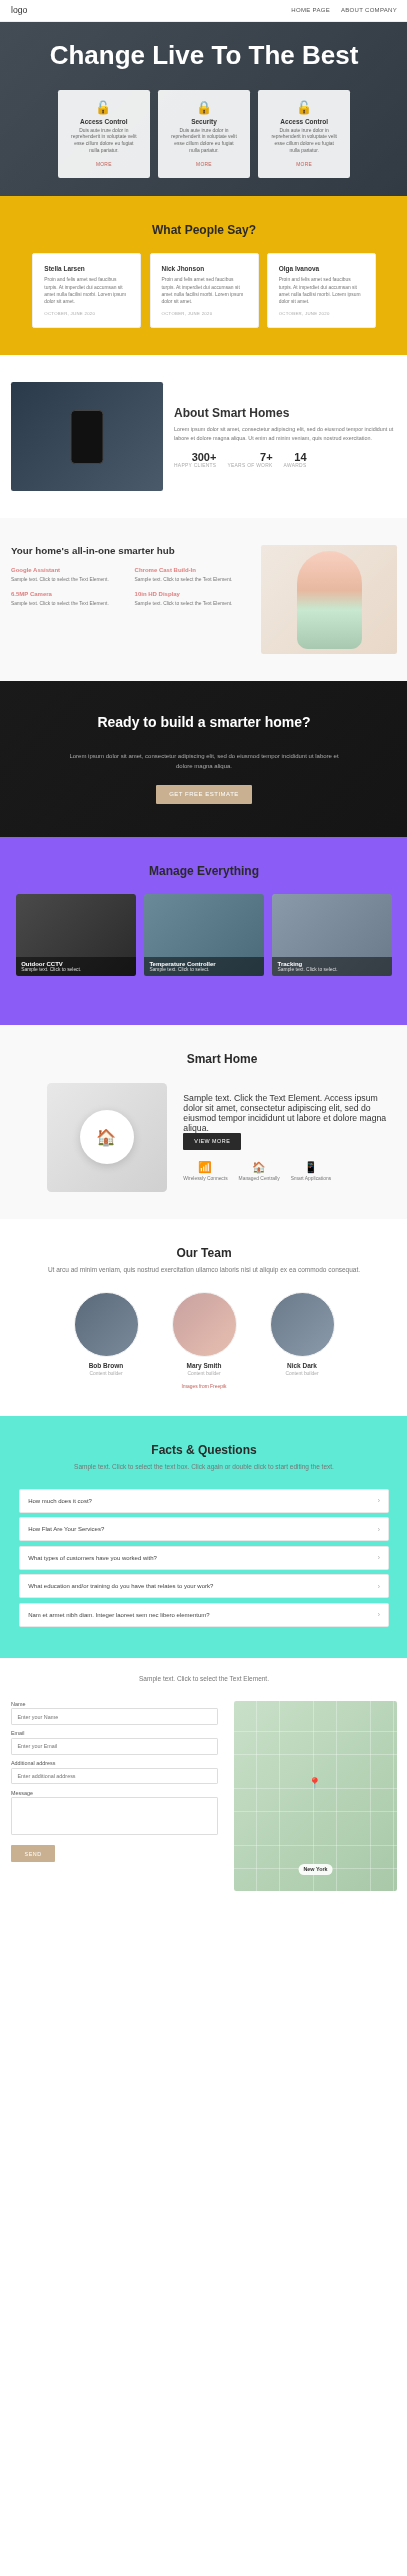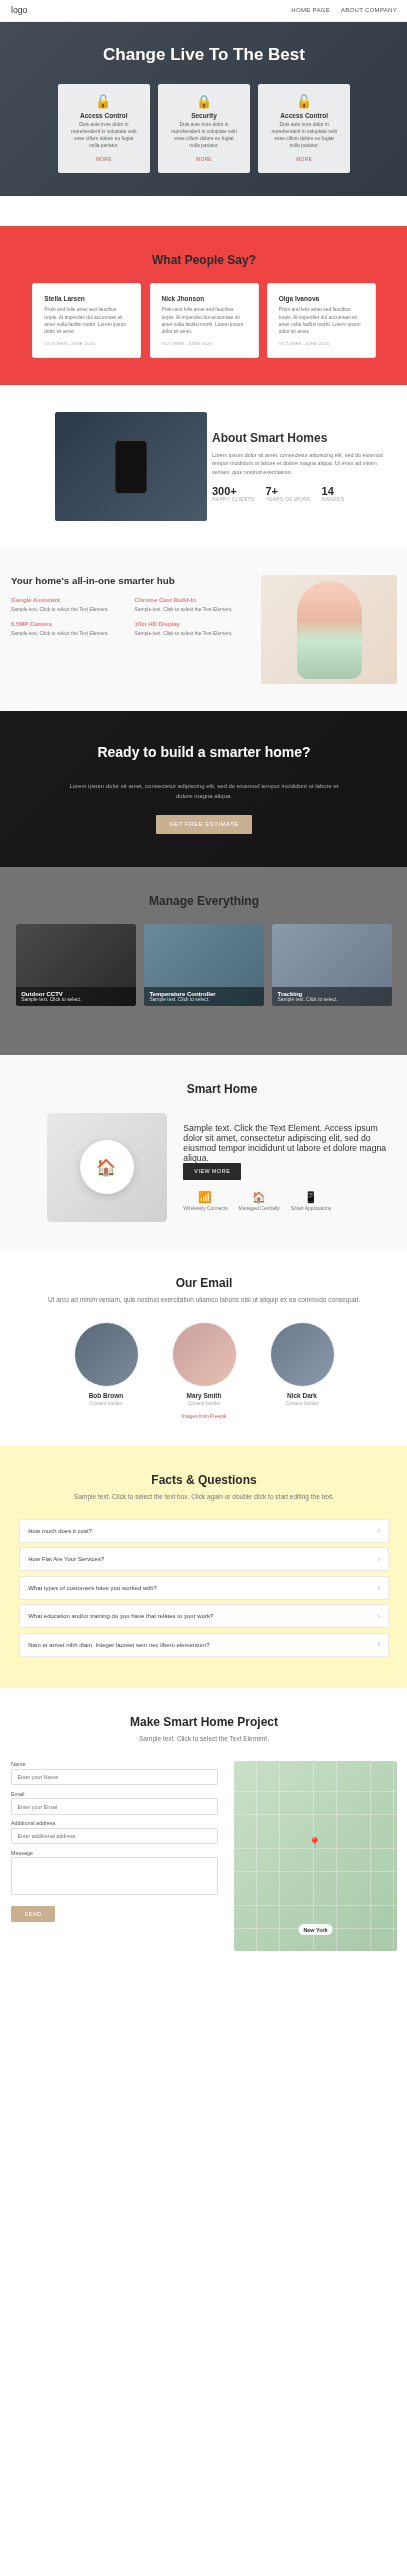--- a/index.html
+++ b/index.html
@@ -15,64 +15,64 @@
     .nav-links a { font-size: 6px; color: #555; text-decoration: none; text-transform: uppercase; letter-spacing: 0.3px; }
 
     
     .hero {
       background: linear-gradient(rgba(0,0,0,0.45), rgba(0,0,0,0.45)),
         linear-gradient(135deg, #7a8a9a 0%, #5a6a7a 100%);
       height: 174px; display: flex; flex-direction: column;
       align-items: center; justify-content: center; text-align: center;
       color: #fff; padding: 11px;
     }
-    .hero h1 { font-size: 17px; font-weight: bold; margin-bottom: 8.2px; }
+    .hero h1 { font-size: 26px; font-weight: bold; margin-bottom: 8.2px; }
     .hero-cards { display: flex; gap: 8.2px; margin-top: 11px; }
     .hero-card {
       background: rgba(255,255,255,0.9); color: #333; padding: 9.8px 11px;
       border-radius: 2.2px; width: 92px; text-align: center;
     }
     .hero-card .icon { font-size: 13px; color: #e08080; margin-bottom: 3.3px; }
     .hero-card h4 { font-size: 6.5px; font-weight: bold; margin-bottom: 2.7px; }
     .hero-card p { font-size: 4.9px; color: #666; line-height: 1.4; margin-bottom: 3.3px; }
     .hero-card a { font-size: 4.9px; color: #c0605a; text-transform: uppercase; letter-spacing: 0.3px; text-decoration: none; }
 
     
     section { padding: 27px 11px; }
     .section-title { text-align: center; font-size: 12px; font-weight: bold; margin-bottom: 16.3px; color: #2a2a2a; }
     .section-subtitle { text-align: center; font-size: 6.5px; color: #777; margin-top: -11px; margin-bottom: 16.3px; line-height: 1.6; }
 
     
-    .testimonials { background: #ef4444; margin-top: 30px; }
+    .testimonials { background: #eab308; }
     .testimonial-cards { display: flex; gap: 8.2px; justify-content: center; }
     .testimonial-card {
       background: #fff; border: 0.5px solid #eee; padding: 11px;
       border-radius: 2.2px; flex: 1; max-width: 109px;
     }
     .testimonial-card h5 { font-size: 6.5px; font-weight: bold; margin-bottom: 4.3px; }
     .testimonial-card p { font-size: 4.9px; color: #777; line-height: 1.5; margin-bottom: 5.4px; }
     .testimonial-date { font-size: 4.3px; color: #aaa; text-transform: uppercase; letter-spacing: 0.3px; }
 
     
     .about-smart { background: #fff; }
-    .about-inner { display: flex; gap: 5px; align-items: center; margin-left: 44px; }
+    .about-inner { display: flex; gap: 11px; align-items: center; }
     .about-image {
       width: 152px; height: 109px; flex-shrink: 0;
       background: linear-gradient(135deg, #2a3a4a, #4a5a6a);
       border-radius: 2.2px; overflow: hidden; position: relative;
     }
     .phone-mockup {
       width: 33px; height: 54px; background: #111; border-radius: 4.3px;
       position: absolute; left: 50%; top: 50%; transform: translate(-50%, -50%);
       border: 1.1px solid #444;
     }
     .about-content h2 { font-size: 12px; font-weight: bold; margin-bottom: 5.4px; }
     .about-content p { font-size: 5.4px; color: #777; line-height: 1.6; margin-bottom: 8.2px; }
     .stats { display: flex; gap: 11px; }
-    .stat { text-align: left; }
+    .stat { text-align: right; }
     .stat .number { font-size: 11px; font-weight: bold; color: #2a2a2a; }
     .stat .label { font-size: 4.9px; color: #aaa; text-transform: uppercase; letter-spacing: 0.3px; }
 
     
     .display-hub { background: #f9f9f9; }
     .hub-inner { display: flex; gap: 11px; }
     .hub-features { flex: 1; }
     .hub-features h2 { font-size: 9.8px; font-weight: bold; margin-bottom: 11px; }
     .hub-grid { display: grid; grid-template-columns: 1fr 1fr; gap: 8.2px; }
     .hub-item h4 { font-size: 6px; font-weight: bold; margin-bottom: 2.7px; color: #e08080; }
@@ -96,21 +96,21 @@
     }
     .cta-dark h2 { font-size: 14px; font-weight: bold; margin-bottom: 22px; }
     .cta-dark p { font-size: 6px; color: #aaa; margin-bottom: 13.6px; line-height: 1.6; max-width: 272px; margin-left: auto; margin-right: auto; margin-bottom: 13.6px; }
     .cta-btn {
       background: #c8b090; color: #fff; border: none; padding: 6.5px 13.6px;
       font-size: 6px; text-transform: uppercase; letter-spacing: 0.5px;
       cursor: pointer; border-radius: 1.1px;
     }
 
     
-    .manage { background: #737373; }
+    .manage { background: #8b5cf6; }
     .manage-cards { display: flex; gap: 8.2px; justify-content: center; margin-bottom: 22px; }
     .manage-card { flex: 1; max-width: 120px; position: relative; overflow: hidden; border-radius: 2.2px; }
     .manage-card-img {
       height: 82px; border-radius: 2.2px;
     }
     .manage-card-img.outdoor { background: linear-gradient(135deg, #4a4a4a, #2a2a2a); }
     .manage-card-img.temp { background: linear-gradient(135deg, #6a8a9a, #4a6a7a); }
     .manage-card-img.tracking { background: linear-gradient(135deg, #8a9aaa, #6a7a8a); }
     .manage-card-label {
       position: absolute; bottom: 0; left: 0; right: 0;
@@ -153,21 +153,21 @@
     }
     .avatar-bob { background: linear-gradient(135deg, #5a6a7a, #7a8a9a); }
     .avatar-mary { background: linear-gradient(135deg, #c8a0a0, #e8c0b0); }
     .avatar-nick { background: linear-gradient(135deg, #6a7a8a, #8a9aaa); }
     .team-card h4 { font-size: 6.5px; font-weight: bold; margin-bottom: 1.6px; }
     .team-card p { font-size: 4.9px; color: #aaa; }
     .images-from { text-align: center; font-size: 4.9px; color: #aaa; }
     .images-from a { color: #c0605a; text-decoration: none; }
 
     
-    .faq { background: #fef9c3; }
+    .faq { background: #5eead4; }
     .faq-item {
       border: 0.5px solid #e8e8e8; border-radius: 1.6px; padding: 7.6px 8.2px;
       margin-bottom: 4.3px; background: #fff; display: flex;
       justify-content: space-between; align-items: center;
       cursor: pointer;
     }
     .faq-item span { font-size: 6px; color: #444; }
     .faq-item .chevron { font-size: 6.5px; color: #aaa; }
 
     
@@ -374,21 +374,21 @@
         <div class="smart-icon-item">
           <div class="icon">📱</div>
           <span>Smart Applications</span>
         </div>
       </div>
     </div>
   </div>
 </section>
 
 <section class="team">
-  <h2 class="section-title">Our Email</h2>
+  <h2 class="section-title">Our Team</h2>
   <p class="section-subtitle">Ut arcu ad minim veniam, quis nostrud exercitation ullamco laboris nisi ut aliquip ex ea commodo consequat.</p>
   <div class="team-cards">
     <div class="team-card">
       <div class="team-avatar avatar-bob"></div>
       <h4>Bob Brown</h4>
       <p>Content builder</p>
     </div>
     <div class="team-card">
       <div class="team-avatar avatar-mary"></div>
       <h4>Mary Smith</h4>
@@ -426,21 +426,20 @@
       <span class="chevron">›</span>
     </div>
     <div class="faq-item">
       <span>Nam et armet nibh diam. Integer laoreet sem nec libero elementum?</span>
       <span class="chevron">›</span>
     </div>
   </div>
 </section>
 
 <section class="contact">
-  <h2 class="section-title">Make Smart Home Project</h2>
   <p class="section-subtitle">Sample text. Click to select the Text Element.</p>
   <div class="contact-inner">
     <div class="contact-form">
       <div class="form-field">
         <label>Name</label>
         <input type="text" placeholder="Enter your Name" style="">
       </div>
       <div class="form-field">
         <label>Email</label>
         <input type="email" placeholder="Enter your Email" style="">

